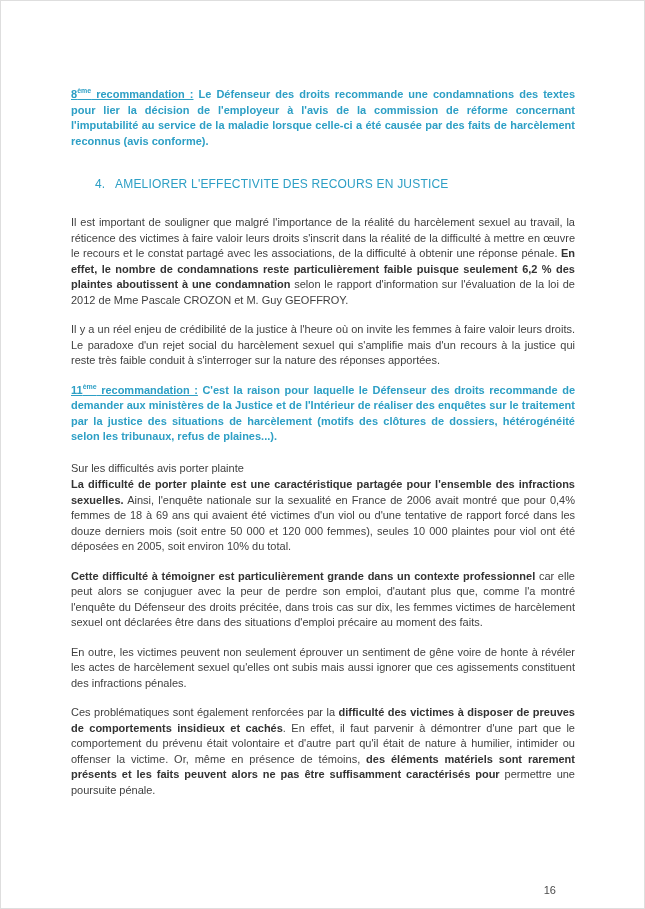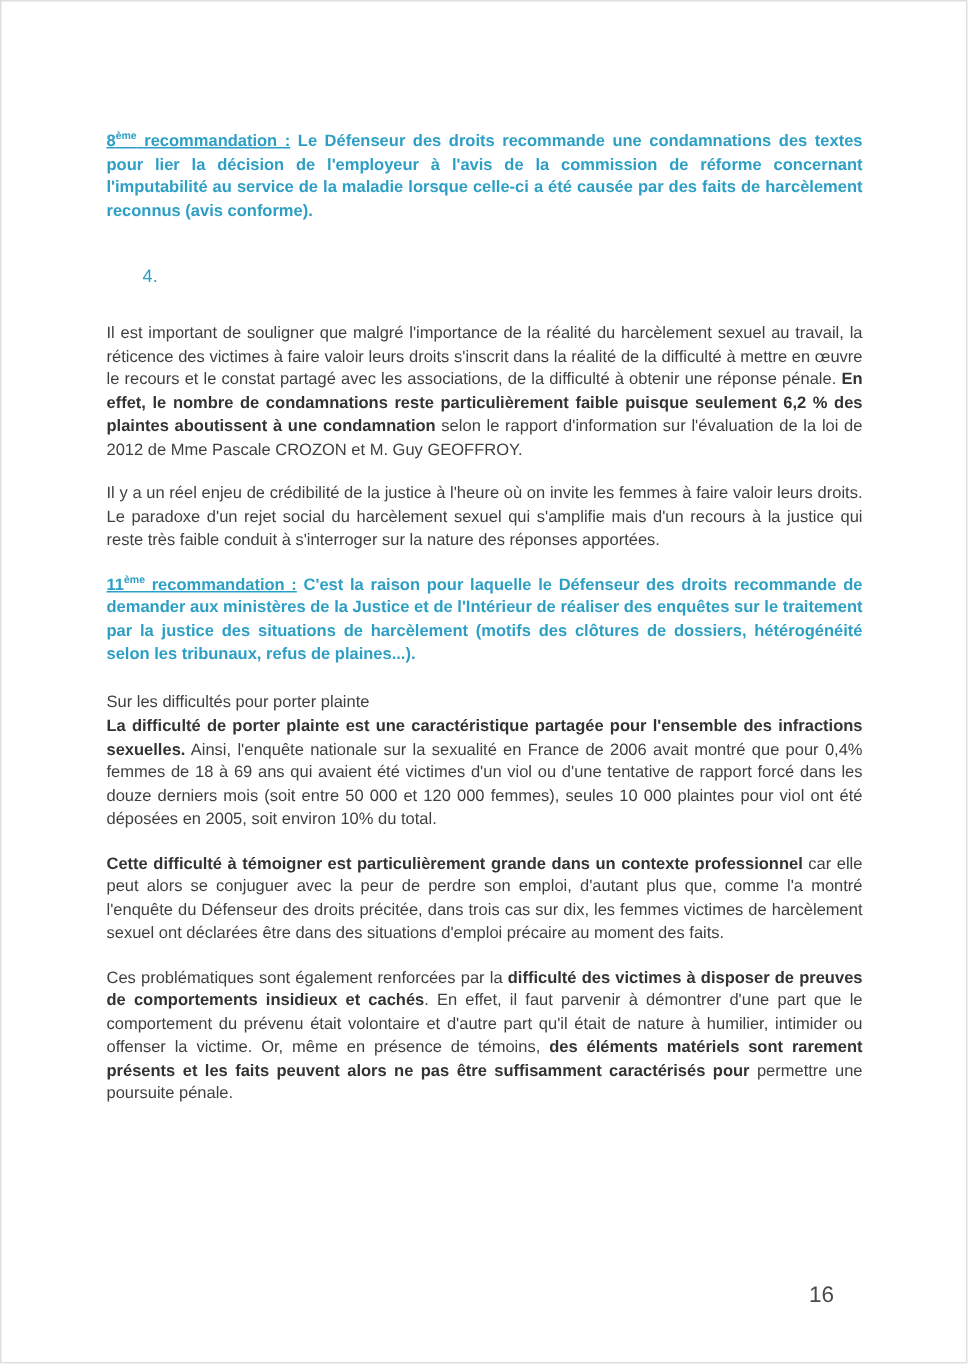--- a/index.html
+++ b/index.html
@@ -44,64 +44,68 @@
   .section-heading .num { width: 20px; flex: 0 0 auto; }
   b, strong { font-weight: bold; color: #333333; }
   .subheading {
     font-size: 11px;
     line-height: 15.5px;
     margin: 0 0 1px 0;
   }
   .page-number {
     position: absolute;
     right: 88px;
-    bottom: 36px;
-    font-size: 15px;
+    bottom: 12px;
+    font-size: 11px;
     color: #4a4a4a;
   }
   .gap-after-rec { margin-bottom: 16px; }
 </style>
 </head>
 <body>
 
 <div class="page" style="--accent:#2d9fc5;">
   <div class="content">
 
     <p class="para rec gap-after-rec">
       <span class="u"><span>8</span><sup>ème</sup><span> recommandation :</span></span><span> Le Défenseur des droits recommande une condamnations des textes pour lier la décision de l'employeur à l'avis de la commission de réforme concernant l'imputabilité au service de la maladie lorsque celle-ci a été causée par des faits de harcèlement reconnus (avis conforme).</span>
     </p>
 
     <h2 class="section-heading">
       <span class="num">4.</span>
+      <span>AMELIORER L'EFFECTIVITE DES RECOURS EN JUSTICE</span>
     </h2>
 
     <p class="para">
       <span>Il est important de souligner que malgré l'importance de la réalité du harcèlement sexuel au travail, la réticence des victimes à faire valoir leurs droits s'inscrit dans la réalité de la difficulté à mettre en œuvre le recours et le constat partagé avec les associations, de la difficulté à obtenir une réponse pénale. </span><strong>En effet, le nombre de condamnations reste particulièrement faible puisque seulement 6,2 % des plaintes aboutissent à une condamnation</strong><span> selon le rapport d'information sur l'évaluation de la loi de 2012 de Mme Pascale CROZON et M. Guy GEOFFROY.</span>
     </p>
 
     <p class="para">
       <span>Il y a un réel enjeu de crédibilité de la justice à l'heure où on invite les femmes à faire valoir leurs droits. Le paradoxe d'un rejet social du harcèlement sexuel qui s'amplifie mais d'un recours à la justice qui reste très faible conduit à s'interroger sur la nature des réponses apportées.</span>
     </p>
 
     <p class="para rec gap-after-rec">
       <span class="u"><span>11</span><sup>ème</sup><span> recommandation :</span></span><span> C'est la raison pour laquelle le Défenseur des droits recommande de demander aux ministères de la Justice et de l'Intérieur de réaliser des enquêtes sur le traitement par la justice des situations de harcèlement (motifs des clôtures de dossiers, hétérogénéité selon les tribunaux, refus de plaines...).</span>
     </p>
 
     <p class="subheading">
-      <span>Sur les difficultés pour porter plainte</span>
+      <span>Sur les difficultés avis porter plainte</span>
     </p>
 
     <p class="para">
       <strong>La difficulté de porter plainte est une caractéristique partagée pour l'ensemble des infractions sexuelles.</strong><span> Ainsi, l'enquête nationale sur la sexualité en France de 2006 avait montré que pour 0,4% femmes de 18 à 69 ans qui avaient été victimes d'un viol ou d'une tentative de rapport forcé dans les douze derniers mois (soit entre 50 000 et 120 000 femmes), seules 10 000 plaintes pour viol ont été déposées en 2005, soit environ 10% du total.</span>
     </p>
 
     <p class="para">
       <strong>Cette difficulté à témoigner est particulièrement grande dans un contexte professionnel</strong><span> car elle peut alors se conjuguer avec la peur de perdre son emploi, d'autant plus que, comme l'a montré l'enquête du Défenseur des droits précitée, dans trois cas sur dix, les femmes victimes de harcèlement sexuel ont déclarées être dans des situations d'emploi précaire au moment des faits.</span>
     </p>
 
+    <p class="para">
+      <span>En outre, les victimes peuvent non seulement éprouver un sentiment de gêne voire de honte à révéler les actes de harcèlement sexuel qu'elles ont subis mais aussi ignorer que ces agissements constituent des infractions pénales.</span>
+    </p>
 
     <p class="para">
       <span>Ces problématiques sont également renforcées par la </span><strong>difficulté des victimes à disposer de preuves de comportements insidieux et cachés</strong><span>. En effet, il faut parvenir à démontrer d'une part que le comportement du prévenu était volontaire et d'autre part qu'il était de nature à humilier, intimider ou offenser la victime. Or, même en présence de témoins, </span><strong>des éléments matériels sont rarement présents et les faits peuvent alors ne pas être suffisamment caractérisés pour</strong><span> permettre une poursuite pénale.</span>
     </p>
 
   </div>
 
   <div class="page-number">16</div>
 </div>
 

